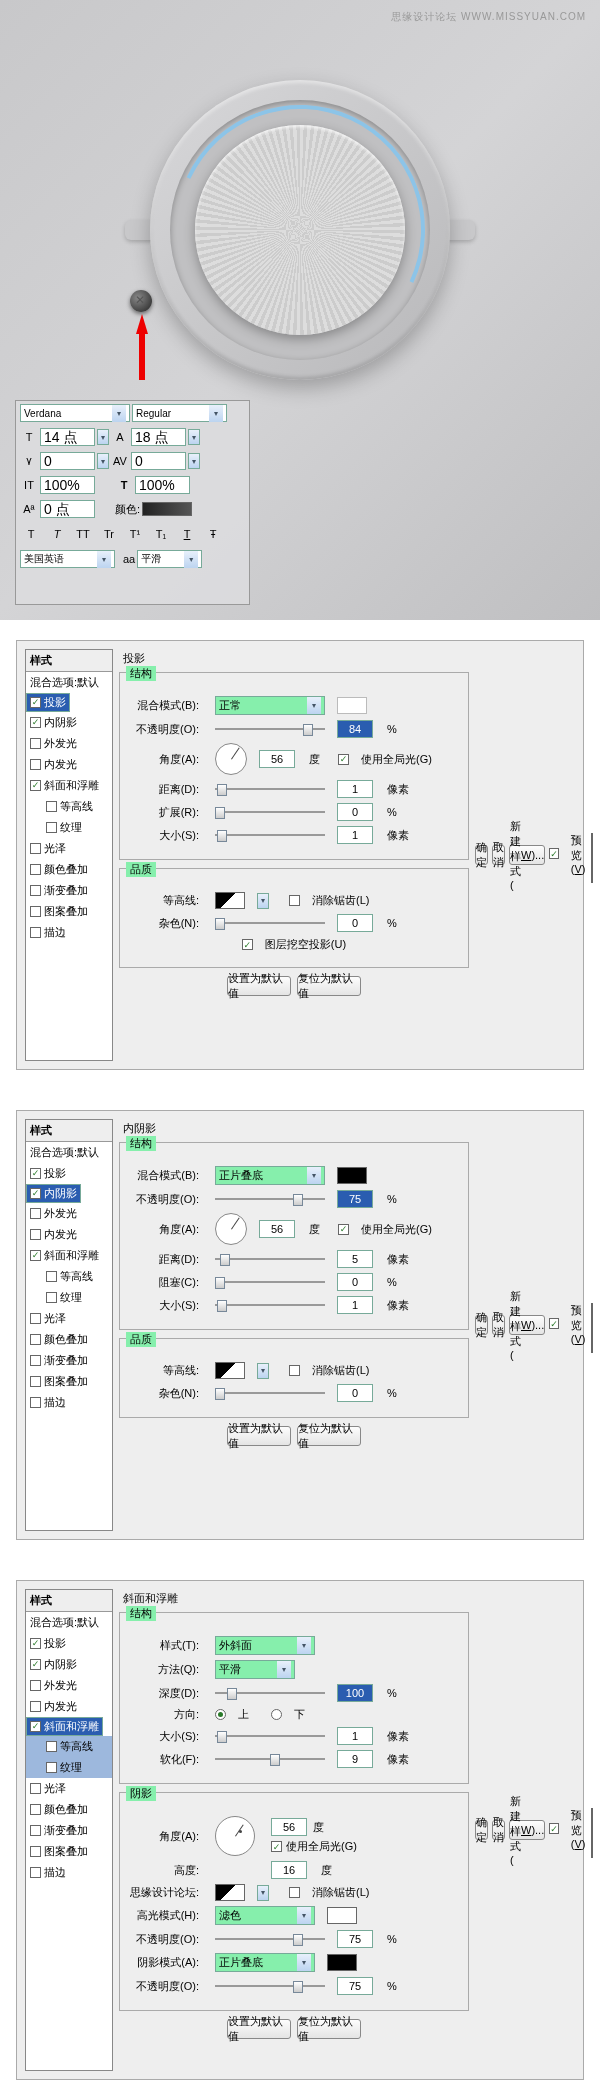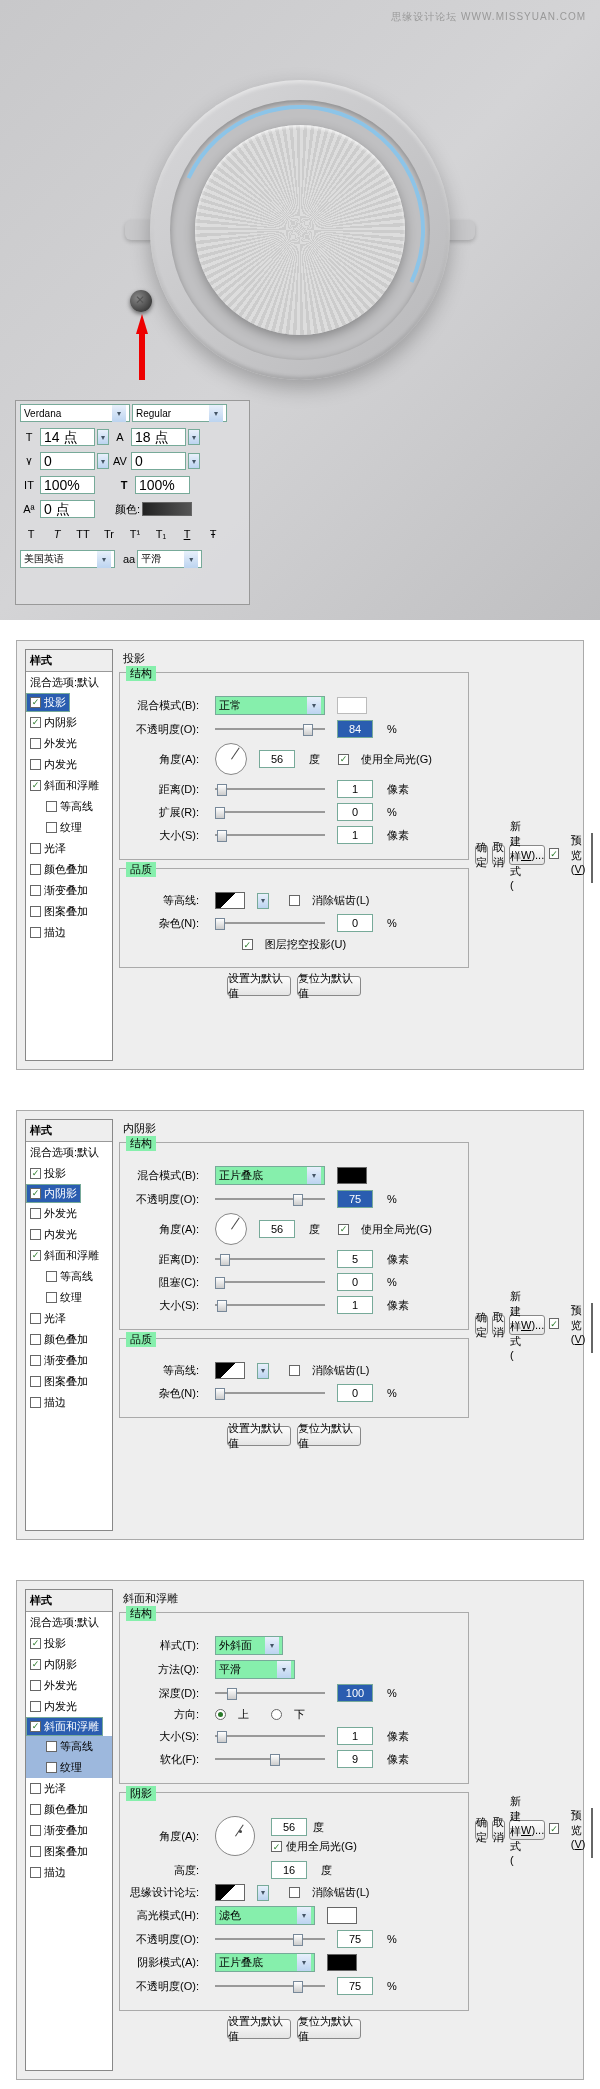--- a/index.html
+++ b/index.html
@@ -511,21 +511,21 @@
           <span>描边</span>
         </div>
   </div>
 
   <div class="main-col">
     <div style="margin:2px 0 6px 4px">斜面和浮雕</div>
     <div class="fieldset">
       <span class="fieldset-title">结构</span>
       <div class="frow">
         <span class="flabel">样式(T):</span>
-        <div class="sel" style="width:68px">
+        <div class="sel" style="width:100px">
               <span>外斜面</span>
               <span class="sel-dd">▾</span>
             </div>
       </div>
       <div class="frow">
         <span class="flabel">方法(Q):</span>
         <div class="sel" style="width:80px">
               <span>平滑</span>
               <span class="sel-dd">▾</span>
             </div>

